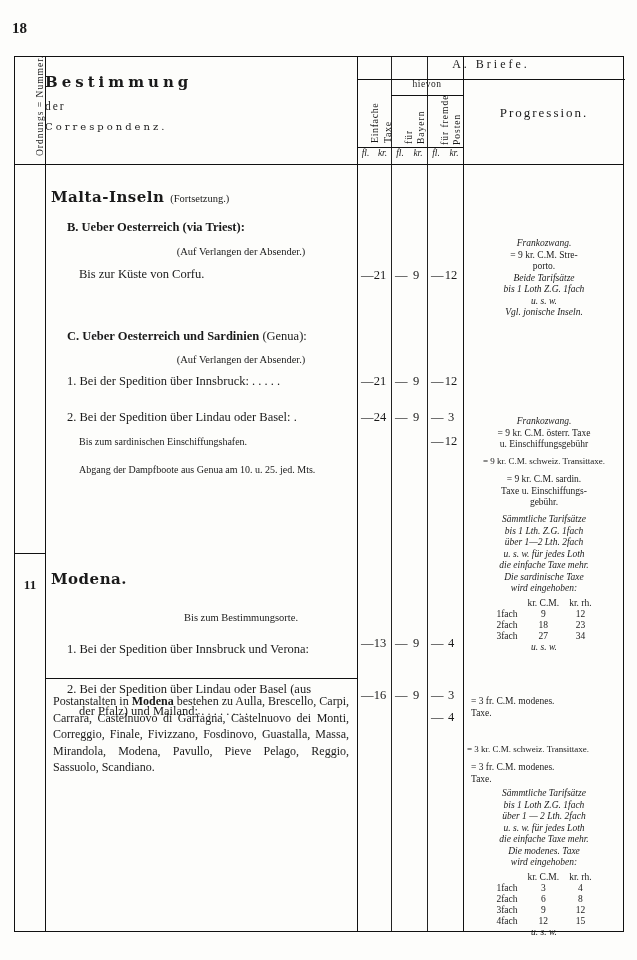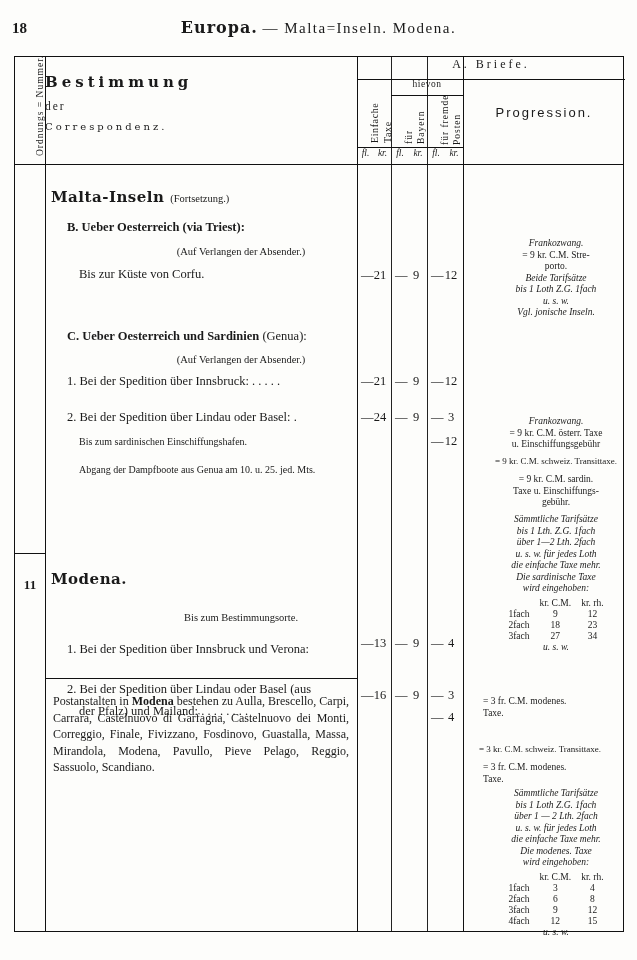--- a/index.html
+++ b/index.html
@@ -187,21 +187,21 @@
     line-height: 12px;
   }
   .head-prog {
     position: absolute;
     left: 448px; top: 22px;
     width: 162px; height: 68px;
     text-align: center;
     line-height: 68px;
     font-size: 13px;
     letter-spacing: 2px;
-    font-family: Liberation Sans, sans-serif;
+    font-family: Liberation Serif, serif;
   }
   .units {
     position: absolute;
     left: 342px; top: 90px;
     width: 106px; height: 17px;
     font-size: 9.5px;
   }
   .unit-cell {
     position: absolute;
     top: 1px;
@@ -211,21 +211,21 @@
 
   
   .body-best {
     position: absolute;
     left: 30px; top: 107px;
     width: 312px; height: 769px;
     font-size: 12.5px;
   }
   .body-prog {
     position: absolute;
-    left: 460px; top: 107px;
+    left: 448px; top: 107px;
     width: 162px; height: 769px;
     font-size: 9.5px;
     line-height: 11.5px;
     text-align: center;
     font-family: Liberation Serif, serif;
   }
 
   .txt {
     position: absolute;
     left: 0;
@@ -312,24 +312,20 @@
   }
   .postanstalten b { font-weight: bold; }
 </style>
 </head>
 <body>
 
 <div class="page">
 
   <div class="page-header">
     <div class="folio">18</div>
-    <div class="header-title">
-      <span class="hdr-europa">Europa.</span>
-      <span class="hdr-rest">— Malta=Inseln.  Modena.</span>
-    </div>
   </div>
 
   <div class="table">
 
     <div class="vline" style="left:30px"></div>
     <div class="vline" style="left:342px"></div>
     <div class="vline thin" style="left:376px"></div>
     <div class="vline thin" style="left:412px"></div>
     <div class="vline" style="left:448px"></div>
 

